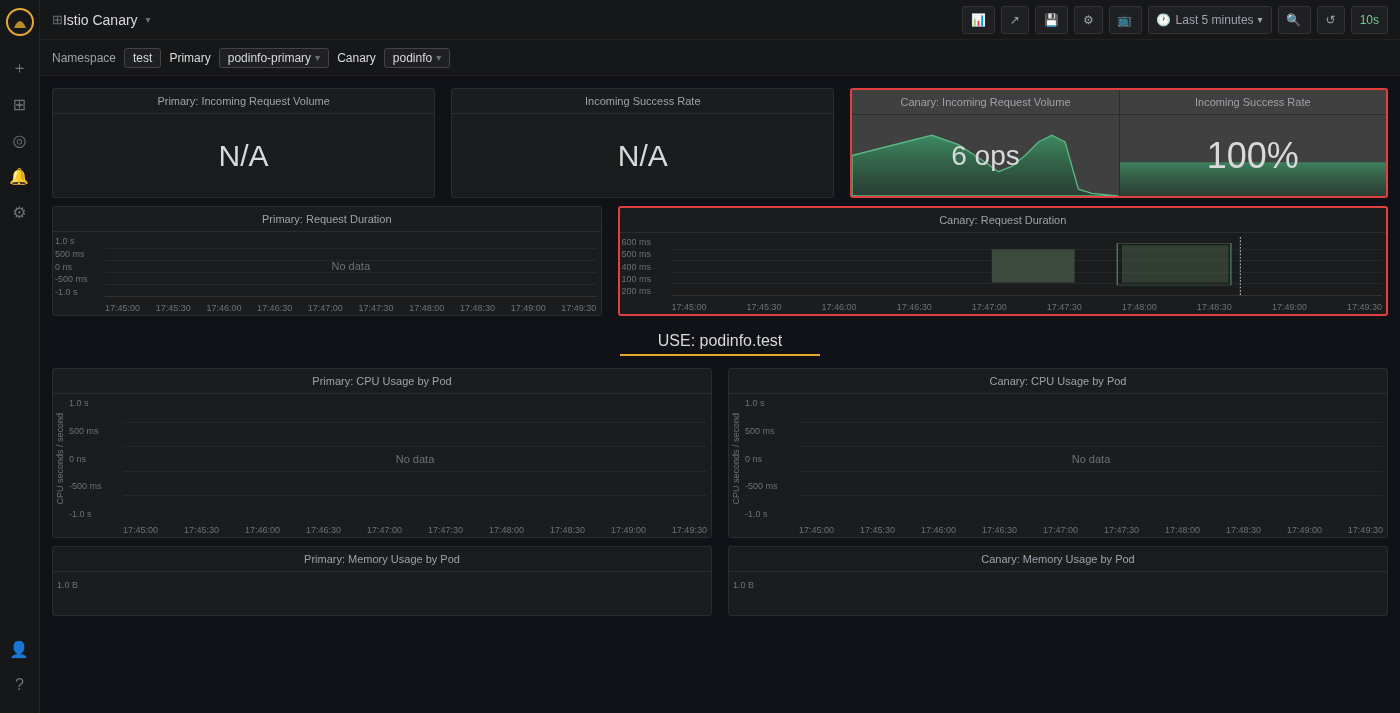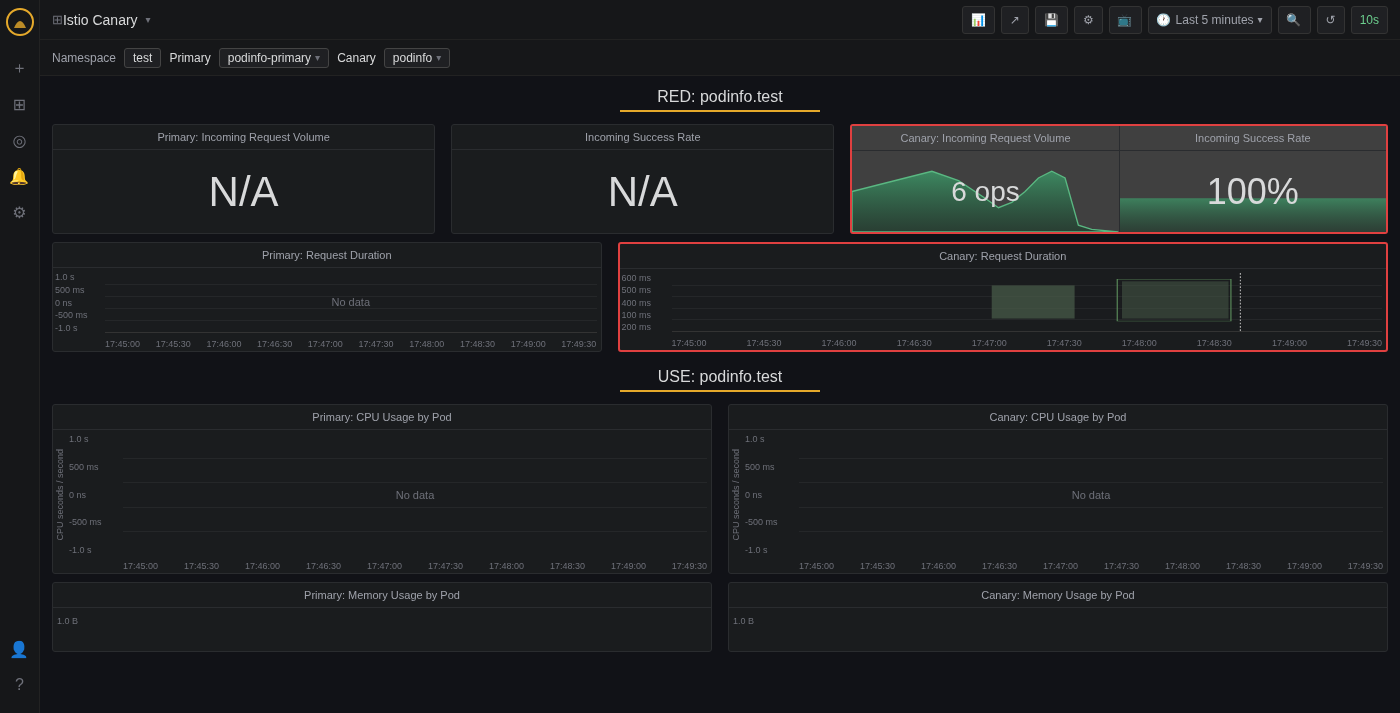--- a/index.html
+++ b/index.html
@@ -204,21 +204,21 @@
       text-align: center;
     }
     .panel-body {
       flex: 1;
       display: flex;
       align-items: center;
       justify-content: center;
       padding: 12px;
     }
     .big-value {
-      font-size: 42px;
+      font-size: 30px;
       font-weight: 300;
       color: #d8d9da;
     }
 
     
     .canary-box {
       border: 2px solid #e04040;
       border-radius: 3px;
       display: flex;
       flex-direction: column;
@@ -379,23 +379,20 @@
     </div>
     <span class="filter-section-label">Canary</span>
     <div class="filter-tag">
       <span>podinfo</span>
       <span class="arrow">▾</span>
     </div>
   </div>
 
   <div class="content">
 
-    <div class="section-title">
-      <span>RED: podinfo.test</span>
-    </div>
 
     <div class="dashboard-row" style="height: 110px;">
 
       <div class="panel" style="flex:1;">
         <div class="panel-header">
           <span>Primary: Incoming Request Volume</span>
         </div>
         <div class="panel-body">
           <span class="big-value">N/A</span>
         </div>

